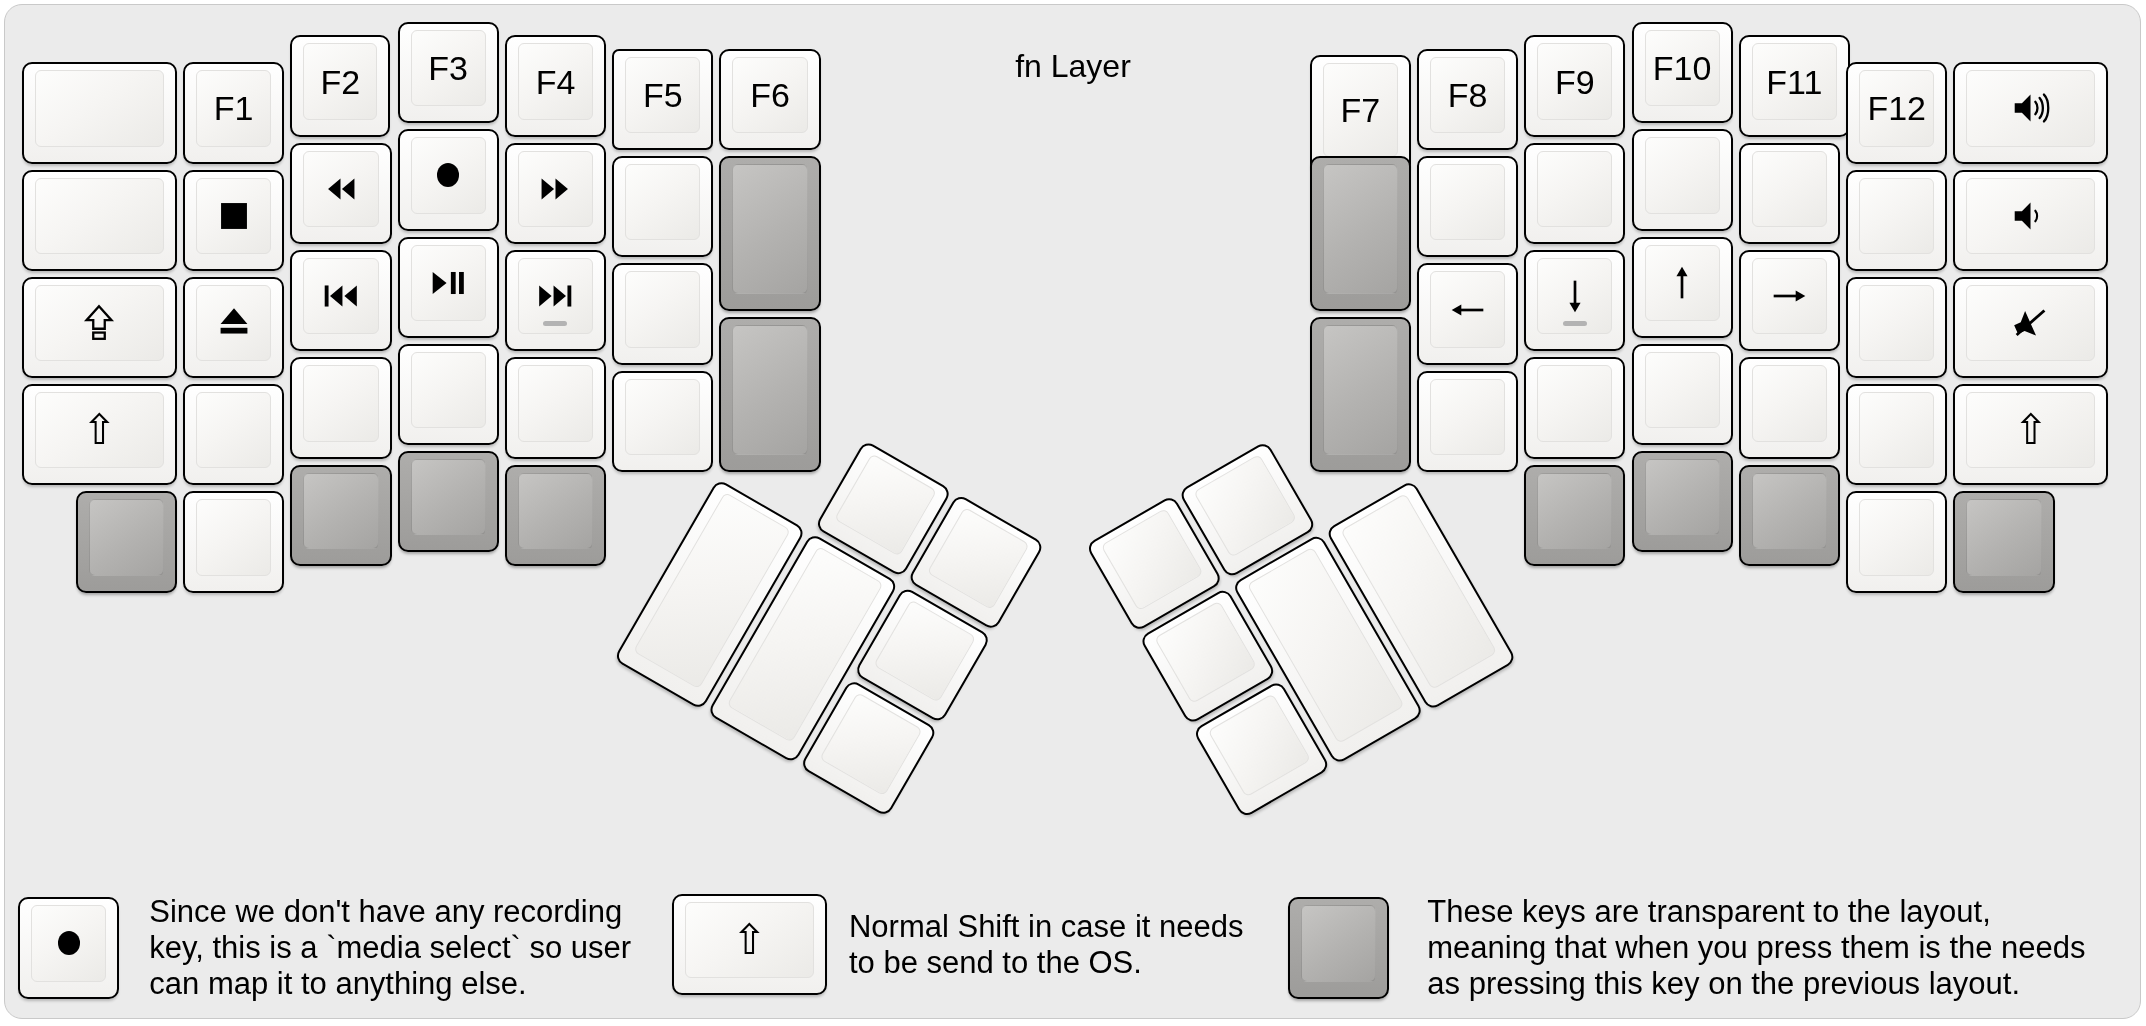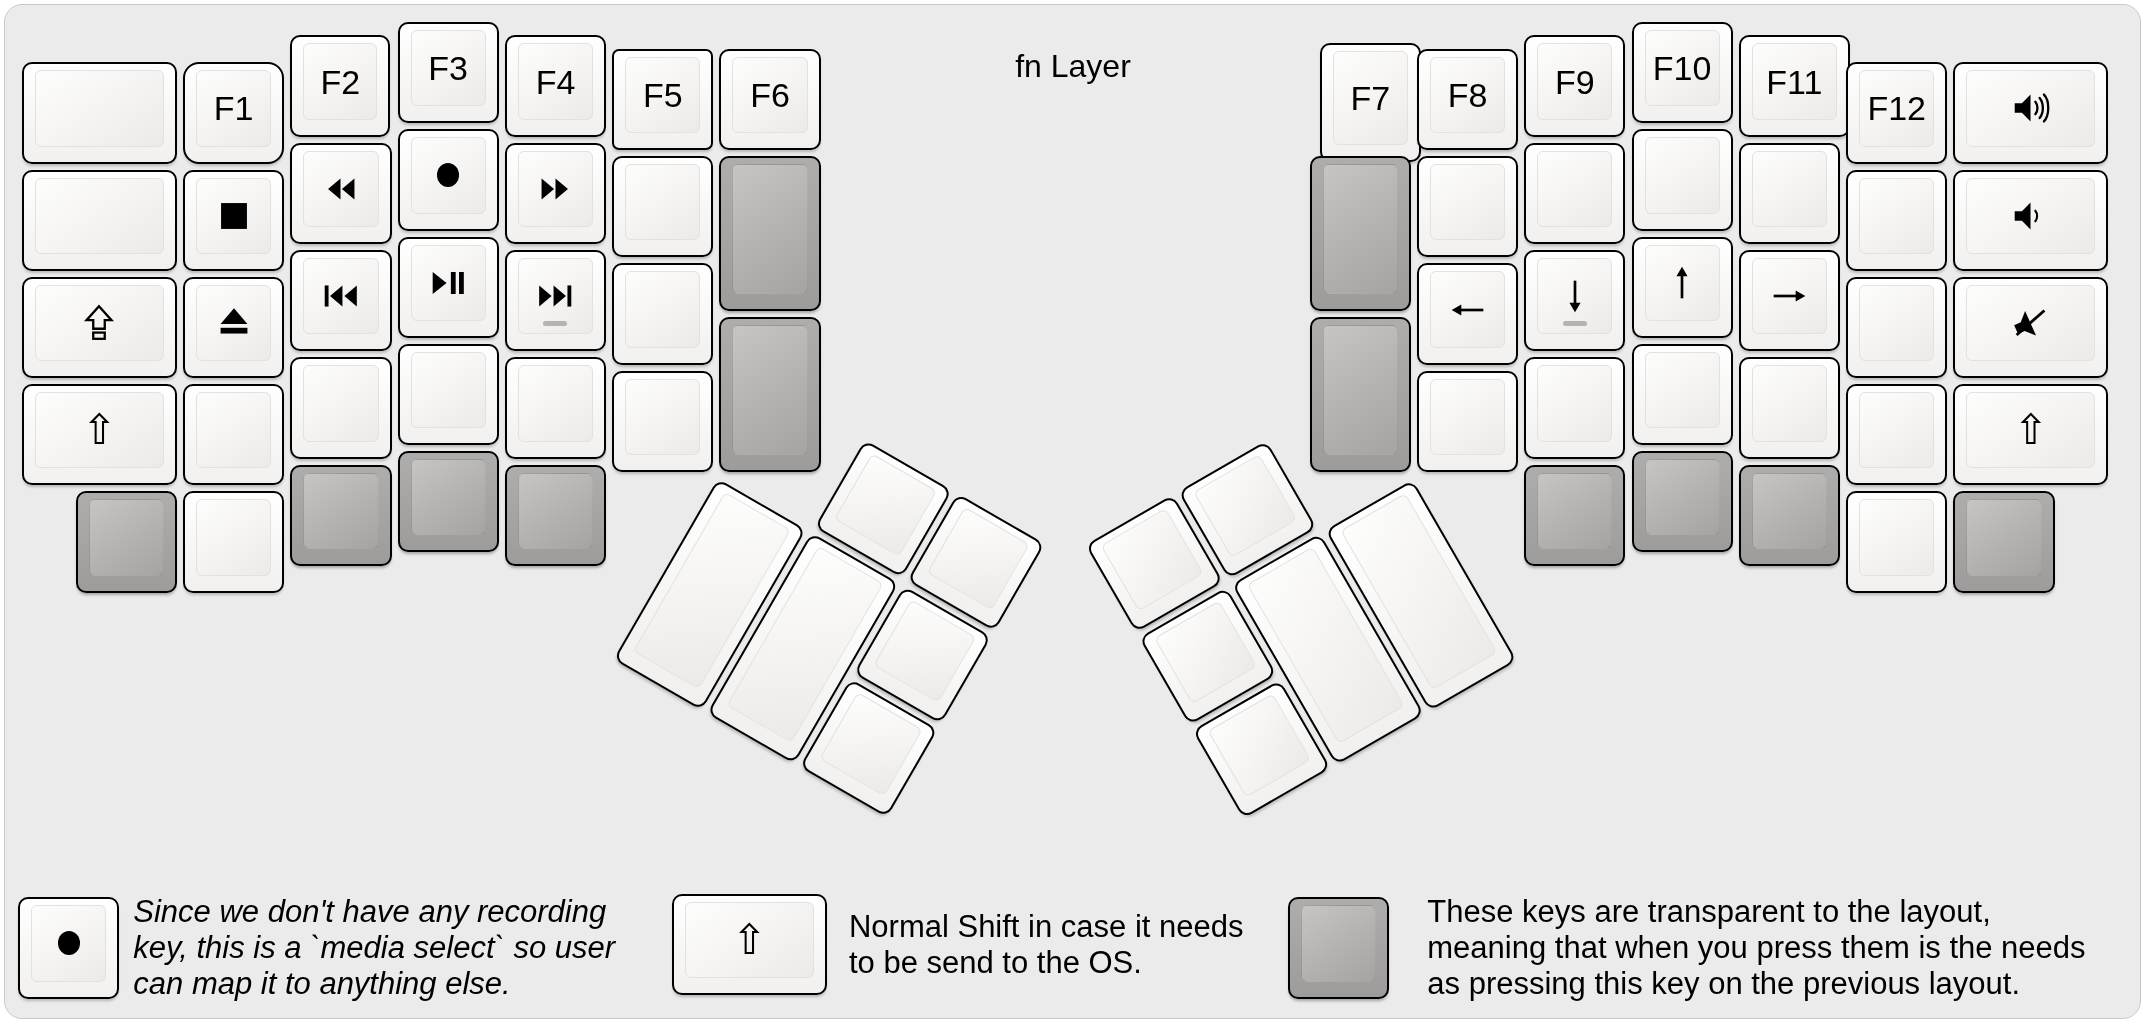--- a/index.html
+++ b/index.html
@@ -66,21 +66,21 @@
         </span>
       </div>
     </div>
     <div class="key white" style="left: 22px; top: 384.137px; width: 154.95px; height: 101.3px;">
       <div class="cap">
         <span class="icon-wrap">
           <span class="glyph">⇧</span>
         </span>
       </div>
     </div>
-    <div class="key white" style="left: 182.95px; top: 62.2375px; width: 101.3px; height: 101.3px; border-radius: 16px;">
+    <div class="key white" style="left: 182.95px; top: 62.2375px; width: 101.3px; height: 101.3px;">
       <div class="cap">
         <span class="key-label">F1</span>
       </div>
     </div>
     <div class="key white" style="left: 182.95px; top: 169.537px; width: 101.3px; height: 101.3px;">
       <div class="cap">
         <span class="icon-wrap">
           <svg width="46" height="46" viewBox="0 0 48 48" fill="#000" stroke="none">
             <rect x="10.5" y="10.5" width="27" height="27"></rect>
           </svg>
@@ -220,21 +220,21 @@
     </div>
     <div class="key gray" style="left: 719.45px; top: 317.075px; width: 101.3px; height: 154.95px;">
       <div class="cap"></div>
     </div>
     <div class="key gray" style="left: 75.65px; top: 491.438px; width: 101.3px; height: 101.3px;">
       <div class="cap"></div>
     </div>
     <div class="key white" style="left: 182.95px; top: 491.438px; width: 101.3px; height: 101.3px;">
       <div class="cap"></div>
     </div>
-    <div class="key white" style="left: 1309.6px; top: 43px; width: 101.3px; height: 119px; margin-left: 10px;">
+    <div class="key white" style="left: 1309.6px; top: 55px; width: 101.3px; height: 119px;">
       <div class="cap">
         <span class="key-label">F7</span>
       </div>
     </div>
     <div class="key gray" style="left: 1309.6px; top: 156.125px; width: 101.3px; height: 154.95px;">
       <div class="cap"></div>
     </div>
     <div class="key gray" style="left: 1309.6px; top: 317.075px; width: 101.3px; height: 154.95px;">
       <div class="cap"></div>
     </div>
@@ -444,21 +444,21 @@
         <div class="key white" style="left: 0px; top: 0px; width: 101.3px; height: 101.3px;">
           <div class="cap">
             <span class="icon-wrap">
               <svg width="46" height="46" viewBox="0 0 48 48" fill="#000" stroke="none">
                 <ellipse cx="24" cy="24" rx="11.5" ry="12.5"></ellipse>
               </svg>
             </span>
           </div>
         </div>
       </div>
-      <div class="legend-text" style="margin-left: 14px; font-style: italic;">
+      <div class="legend-text" style="margin-left: 30px;">
         <div>Since we don't have any recording</div>
         <div>key, this is a `media select` so user</div>
         <div>can map it to anything else.</div>
       </div>
     </div>
     <div class="legend-item" style="left: 672px; top: 894px;">
       <div class="legend-keybox" style="width: 154.95px; height: 101.3px;">
         <div class="key white" style="left: 0px; top: 0px; width: 154.95px; height: 101.3px;">
           <div class="cap">
             <span class="icon-wrap">

